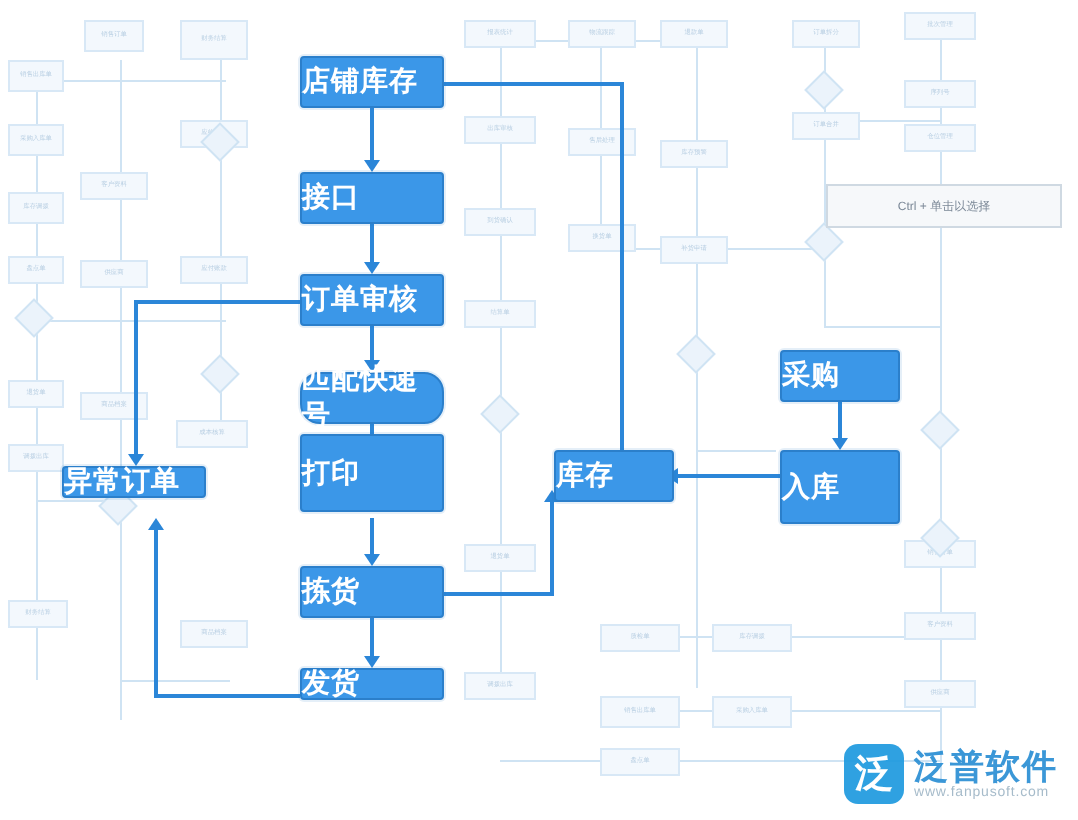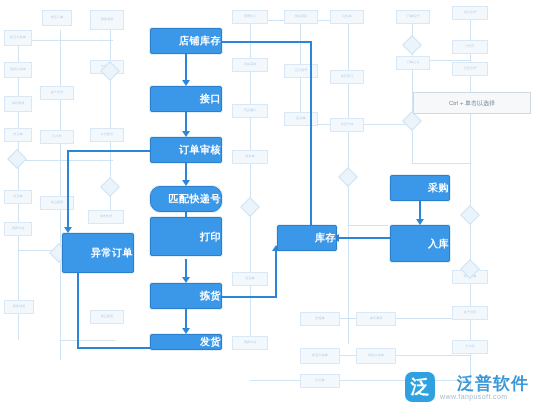--- a/index.html
+++ b/index.html
@@ -41,23 +41,23 @@
     position:absolute;
     background:#a9cdea;
   }
   
   .node{
     position:absolute;
     background:#3b97e8;
     border:1px solid #2b7fcb;
     border-radius:2px;
     color:#ffffff;
-    font-size:10px;
+    font-size:14px;
     font-weight:bold;
-    display:flex;align-items:center;justify-content:flex-end;
+    display:flex;align-items:center;justify-content:flex-start;
     box-sizing:border-box;
     letter-spacing:0.5px;
     box-shadow:0 0 0 1px rgba(40,120,200,.12);
   }
   .hl-line{
     position:absolute;
     background:#2b86d8;
   }
   .hl-arrow{
     position:absolute;
@@ -101,21 +101,21 @@
     width:30px;height:30px;
     background:#1e9adf;
     border-radius:7px;
     color:#fff;
     font-size:19px;
     font-weight:bold;
     display:flex;align-items:center;justify-content:center;
     margin-right:5px;
   }
   .wm-text{display:flex;flex-direction:column;justify-content:center;}
-  .wm-main{color:#2b8fd4;font-size:17px;font-weight:bold;letter-spacing:1px;line-height:18px;margin-left:17px;}
+  .wm-main{color:#2b8fd4;font-size:17px;font-weight:bold;letter-spacing:1px;line-height:18px;}
   .wm-sub{color:#9fb6c6;font-size:7px;letter-spacing:0.4px;}
 </style>
 </head>
 <body>
 
 <div id="canvas">
 
   <div class="bg-layer">
 
     <div class="bg-line" style="left:18px;top:40px;width:1px;height:300px;"></div>
@@ -245,27 +245,27 @@
     </div>
   <div class="node" style="left:150px;top:86px;width:72px;height:26px;">
       <span>接口</span>
     </div>
   <div class="node" style="left:150px;top:186px;width:72px;height:26px;border-radius:10px;">
       <span>匹配快递号</span>
     </div>
   <div class="node" style="left:150px;top:217px;width:72px;height:39px;">
       <span>打印</span>
     </div>
-  <div class="node" style="left:150px;top:283px;width:72px;height:26px;padding-left:42px;">
+  <div class="node" style="left:150px;top:283px;width:72px;height:26px;">
       <span>拣货</span>
     </div>
   <div class="node" style="left:150px;top:334px;width:72px;height:16px;">
       <span>发货</span>
     </div>
-  <div class="node" style="left:31px;top:233px;width:72px;height:40px;margin-left:31px;">
+  <div class="node" style="left:31px;top:233px;width:72px;height:16px;">
       <span>异常订单</span>
     </div>
   <div class="node" style="left:277px;top:225px;width:60px;height:26px;">
       <span>库存</span>
     </div>
   <div class="node" style="left:390px;top:175px;width:60px;height:26px;">
       <span>采购</span>
     </div>
   <div class="node" style="left:390px;top:225px;width:60px;height:37px;">
       <span>入库</span>

